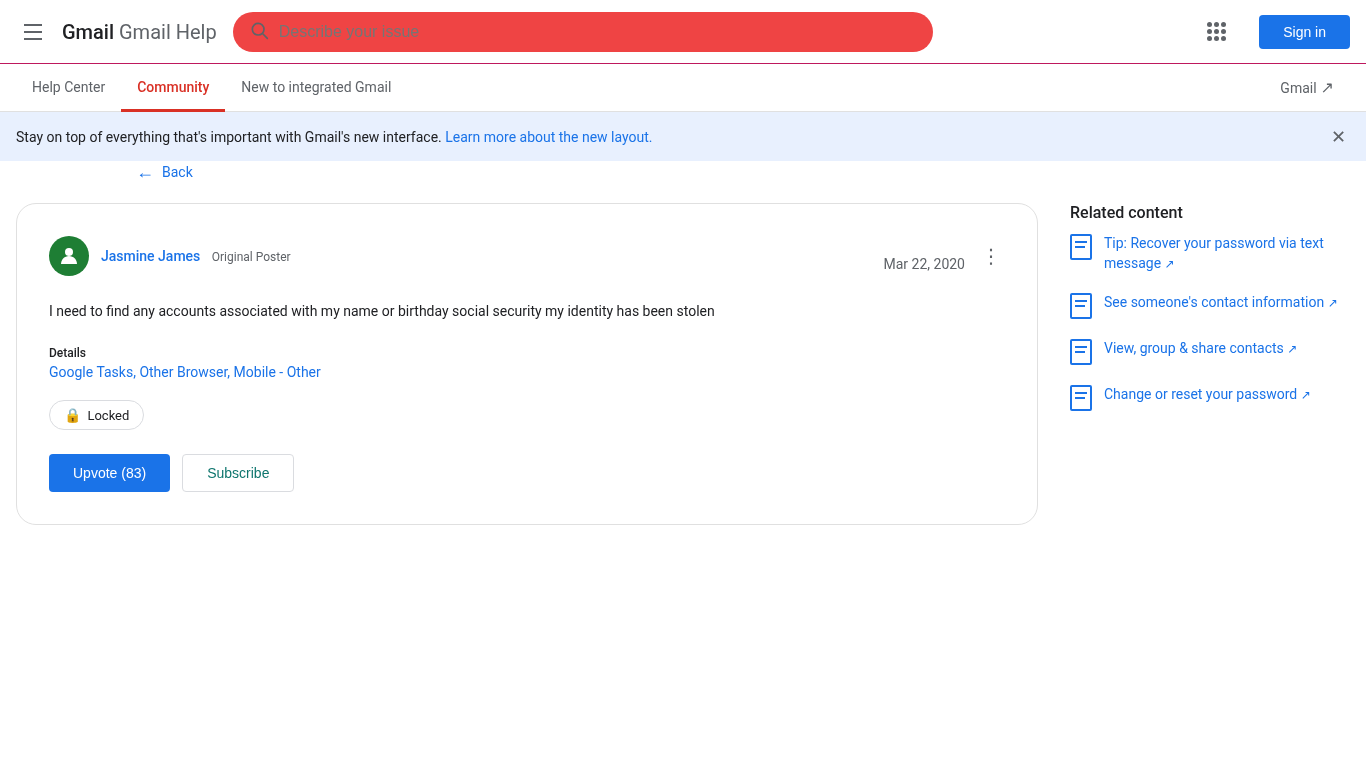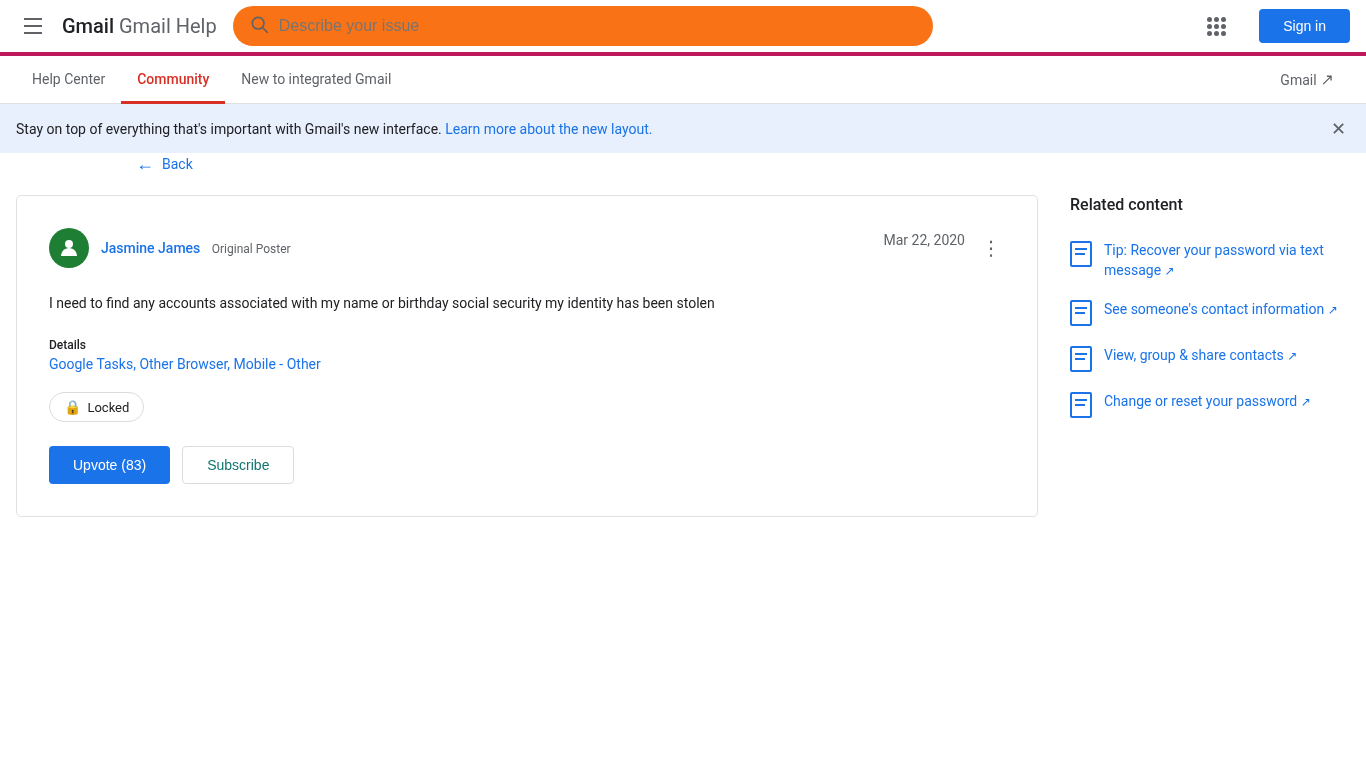--- a/index.html
+++ b/index.html
@@ -3,22 +3,22 @@
   <meta charset="utf-8">
   <style>
     * { box-sizing: border-box; margin: 0; padding: 0; }
     body { font-family: 'Google Sans', Roboto, Arial, sans-serif; font-size: 14px; color: #202124; background: #fff; }
 
     
     .header {
       display: flex;
       align-items: center;
       padding: 8px 16px;
-      border-bottom: 4px solid #be185d;
-      height: 56px;
+      border-bottom: 1px solid #be185d;
+      height: 64px;
       gap: 16px;
     }
     .header-left {
       display: flex;
       align-items: center;
       gap: 12px;
       flex: 0 0 auto;
     }
     .hamburger-icon {
       cursor: pointer;
@@ -41,21 +41,21 @@
     }
     .header-logo strong {
       color: #202124;
       font-weight: 500;
     }
     .search-bar {
       flex: 1;
       max-width: 700px;
       display: flex;
       align-items: center;
-      background: #f97316;
+      background: #ef4444;
       border-radius: 24px;
       padding: 8px 16px;
       gap: 10px;
     }
     .search-bar input {
       border: none;
       background: transparent;
       outline: none;
       font-size: 16px;
       color: #202124;
@@ -175,21 +175,21 @@
     .content-wrapper {
       display: flex;
       gap: 32px;
       width: 100%;
     }
 
     
     .post-card {
       flex: 1;
       border: 1px solid #e0e0e0;
-      border-radius: 5px;
+      border-radius: 20px;
       padding: 32px;
       background: #fff;
     }
 
     .post-header {
       display: flex;
       align-items: center;
       justify-content: space-between;
       margin-bottom: 24px;
     }
@@ -214,21 +214,21 @@
       font-size: 14px;
       font-weight: 500;
     }
     .author-badge {
       color: #5f6368;
       font-size: 12px;
       margin-left: 8px;
     }
     .post-meta {
       display: flex;
-      align-items: flex-start;
+      align-items: flex-end;
       gap: 12px;
       color: #5f6368;
       font-size: 14px;
     }
     .more-icon {
       cursor: pointer;
       font-size: 20px;
       color: #5f6368;
       padding: 4px;
     }
@@ -304,21 +304,21 @@
 
     
     .related-sidebar {
       width: 280px;
       flex-shrink: 0;
     }
     .related-title {
       font-size: 16px;
       font-weight: 500;
       color: #202124;
-      margin-bottom: 27px;
+      margin-bottom: 12px;
     }
     .related-item {
       display: flex;
       align-items: flex-start;
       gap: 12px;
       margin-bottom: 20px;
       cursor: pointer;
     }
     .related-item-text {
       font-size: 14px;

